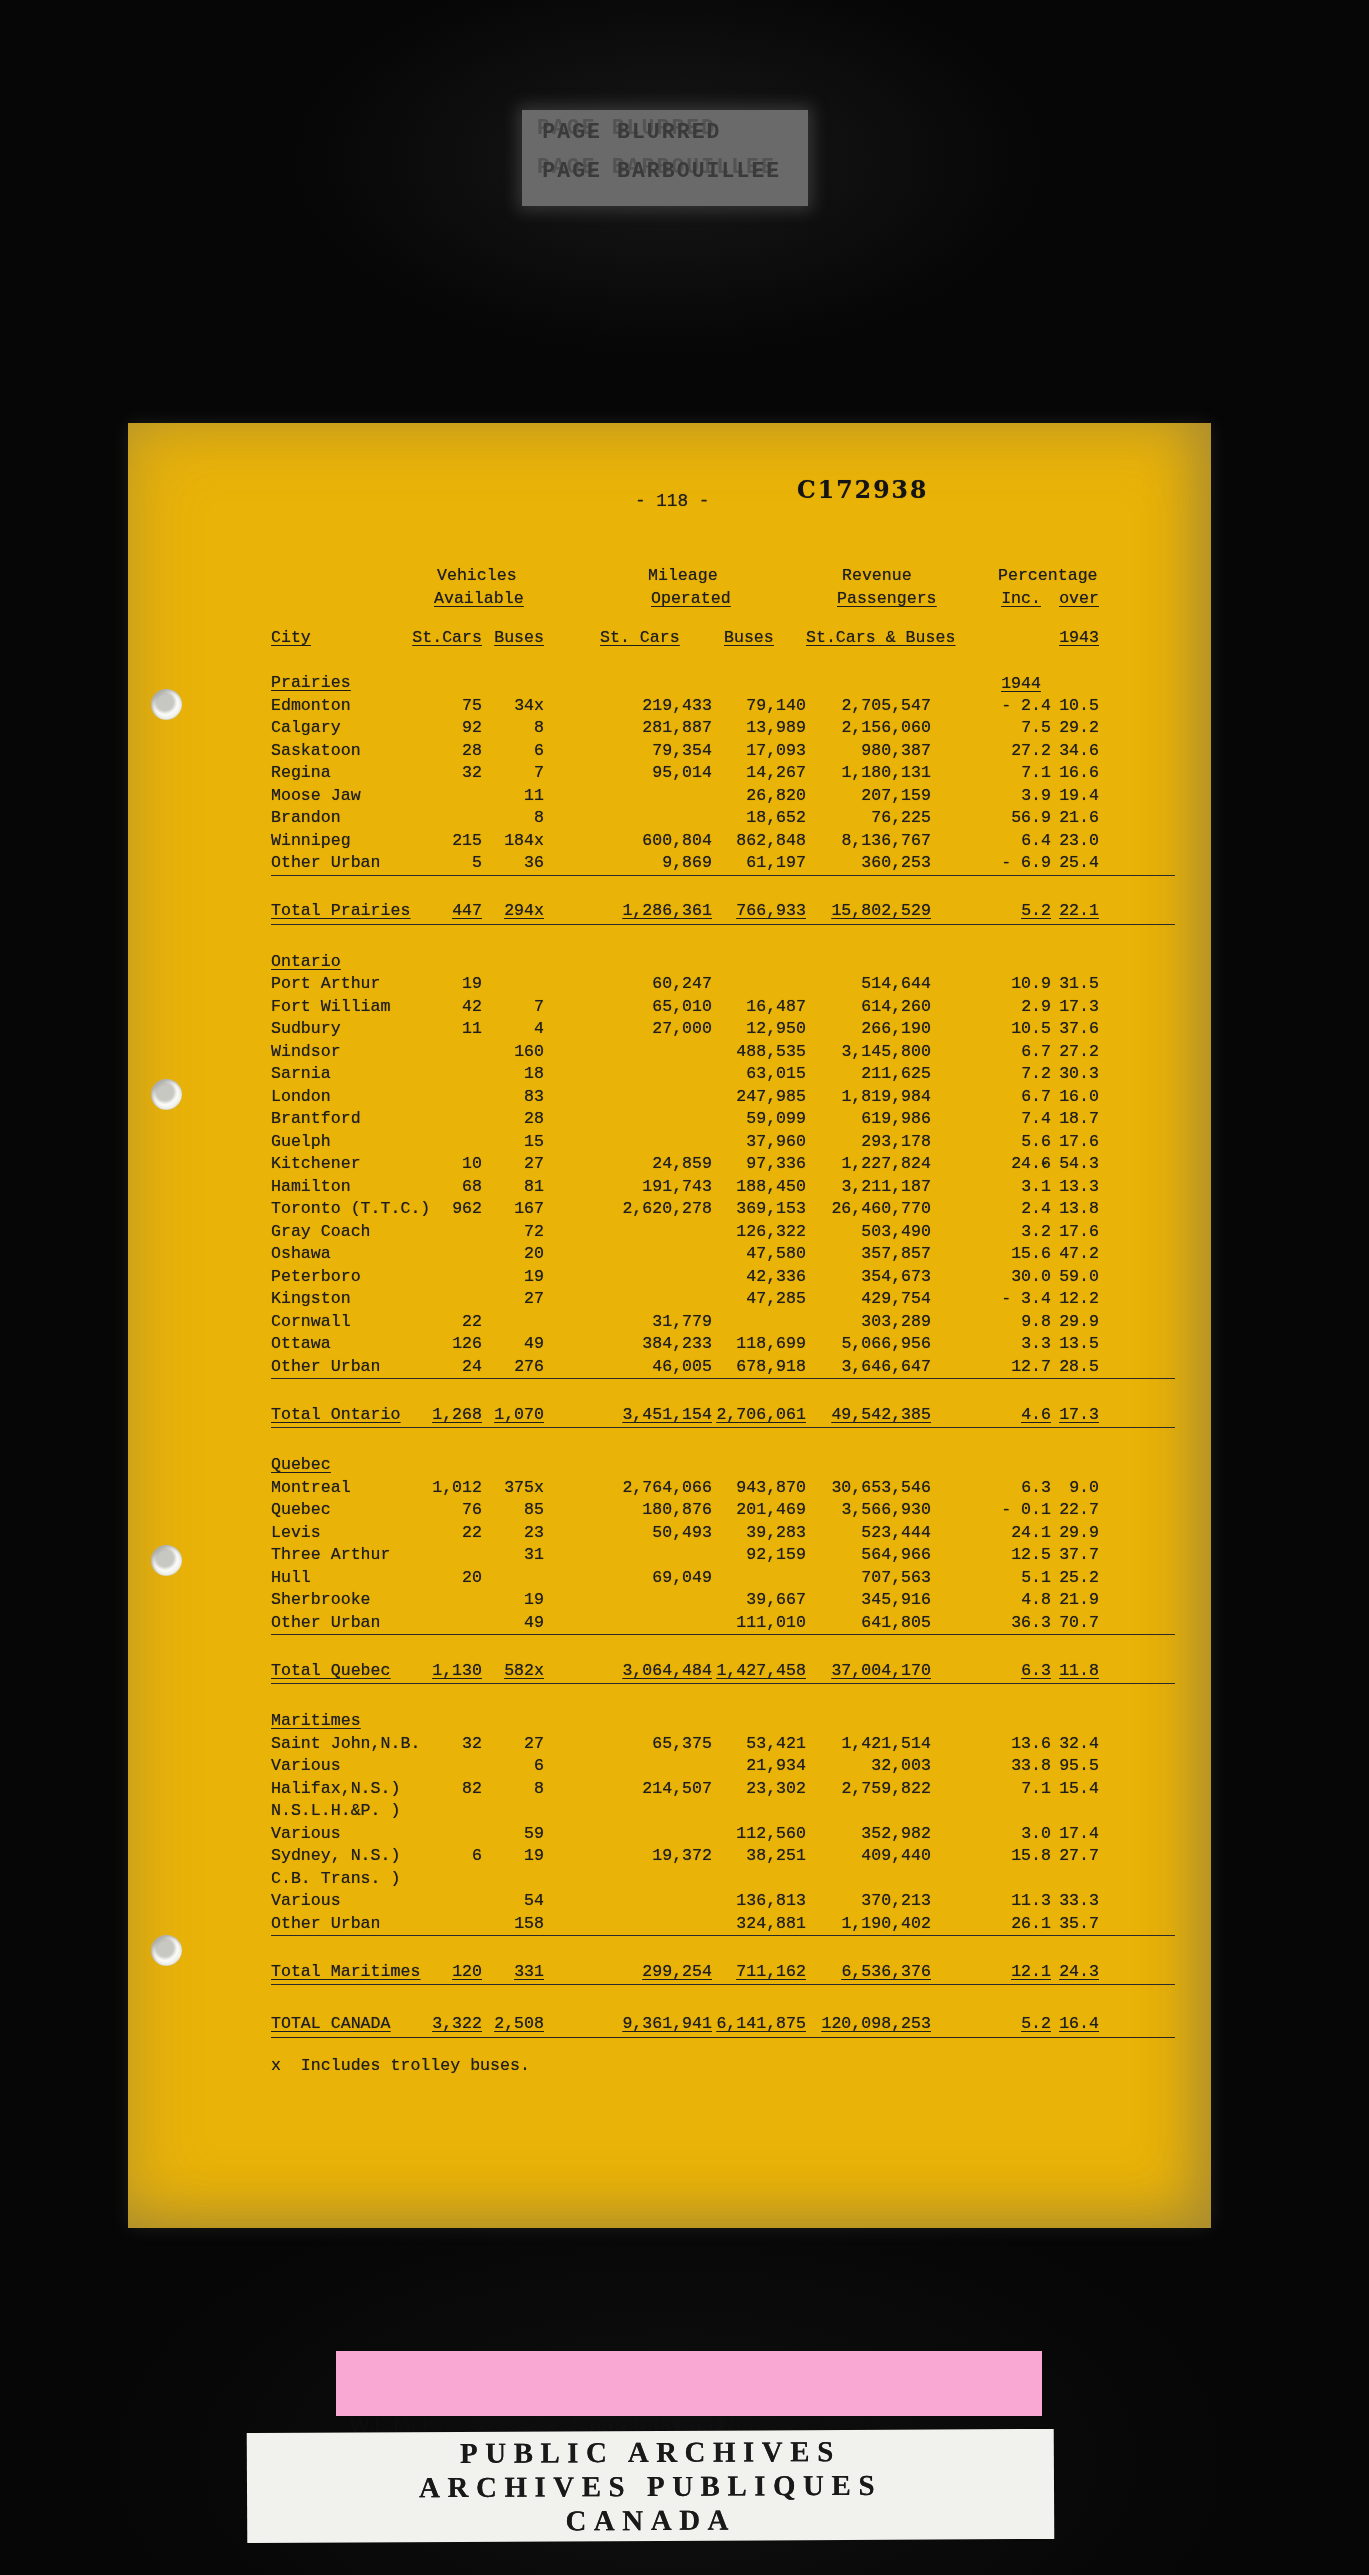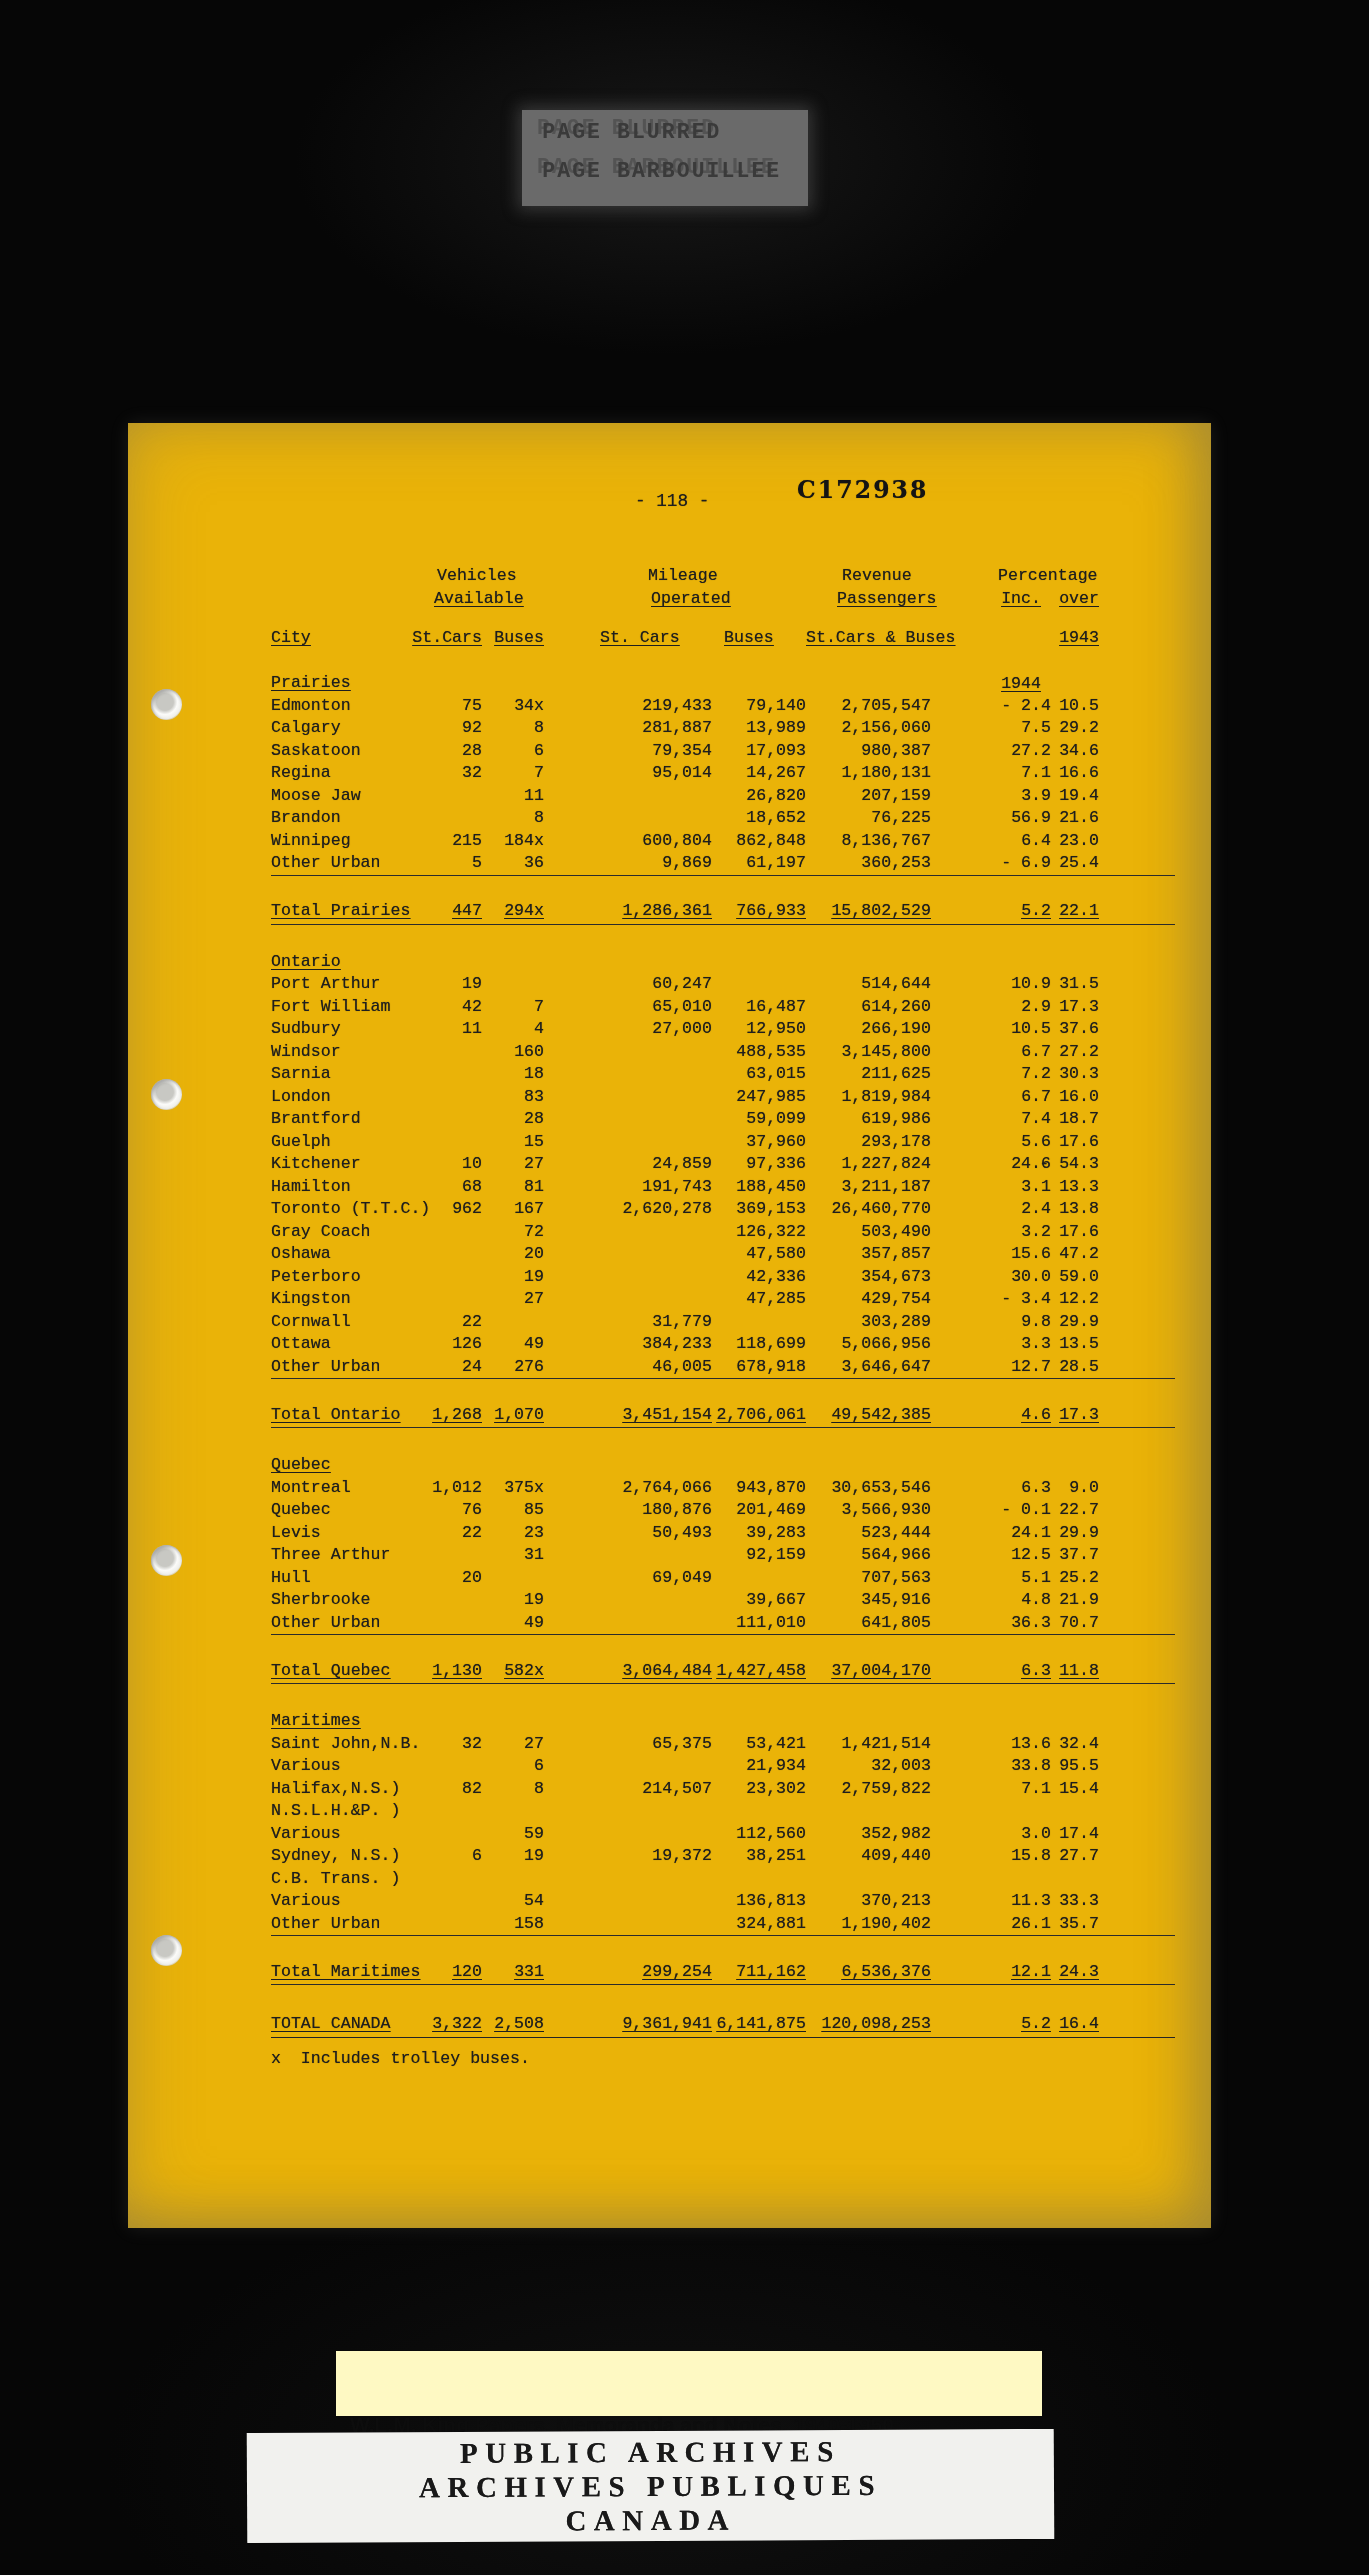--- a/index.html
+++ b/index.html
@@ -83,39 +83,39 @@
   .c5 { right:244px;  } .c6 { right:124px;text-align:center;  }
   .c7 { right:76px;  }
 
   .section-name { margin-top:26px; }
   .section-name .c0 { text-decoration:underline; text-decoration-thickness:1.1px; text-underline-offset:3.2px; }
   .rows > .section-name:first-child { margin-top:0; }
   .rule-below { border-bottom:1.1px solid #2b2b2b; }
   .total-row { margin-top:24.6px; border-bottom:1.1px solid #2b2b2b; height:23.5px; }
   .total-row span { text-decoration:underline; text-decoration-thickness:1.1px; text-underline-offset:3.2px; }
   .grand-total { margin-top:28px; border-bottom:1.6px solid #242424; }
-  .footnote { margin-top:11px; font-size:16.6px; white-space:pre; }
+  .footnote { margin-top:18px; font-size:16.6px; white-space:pre; }
 
   
   .hole {
     position:absolute; width:31px; height:31px; border-radius:50%;
     background: radial-gradient(circle at 45% 42%,
       #c8c8c3 0%, #c8c8c3 34%, #fbfbf9 50%, #eeeeea 68%,
       rgba(150,150,145,0.35) 80%, rgba(0,0,0,0) 88%);
     box-shadow: inset 1.6px 2.1px 3.7px rgba(0,0,0,0.35);
   }
   .hole1 { left:151px; top:689px; }
   .hole2 { left:151px; top:1079px; }
   .hole3 { left:151px; top:1545px; }
   .hole4 { left:151px; top:1935px; }
 
   
   .citation {
     position:absolute; left:336px; top:2351px; width:706px; height:65px;
-    background:#fef9c3; color:#0d0d0d;
+    background:#f9a8d4; color:#0d0d0d;
     font-family:"Liberation Sans","DejaVu Sans",sans-serif;
     font-weight:600; font-size:21px; line-height:27px;
     padding:6.4px 0 0 14px; box-sizing:border-box; white-space:pre;
   }
   .archives {
     position:absolute; left:247px; top:2431px; width:807px; height:110px;
     background:#f1f1ee; color:#191919; text-align:center;
     font-family:"Liberation Serif","DejaVu Serif",serif;
     font-weight:bold; font-size:29px; letter-spacing:7.5px; line-height:34px;
     padding-top:4.3px; box-sizing:border-box;

